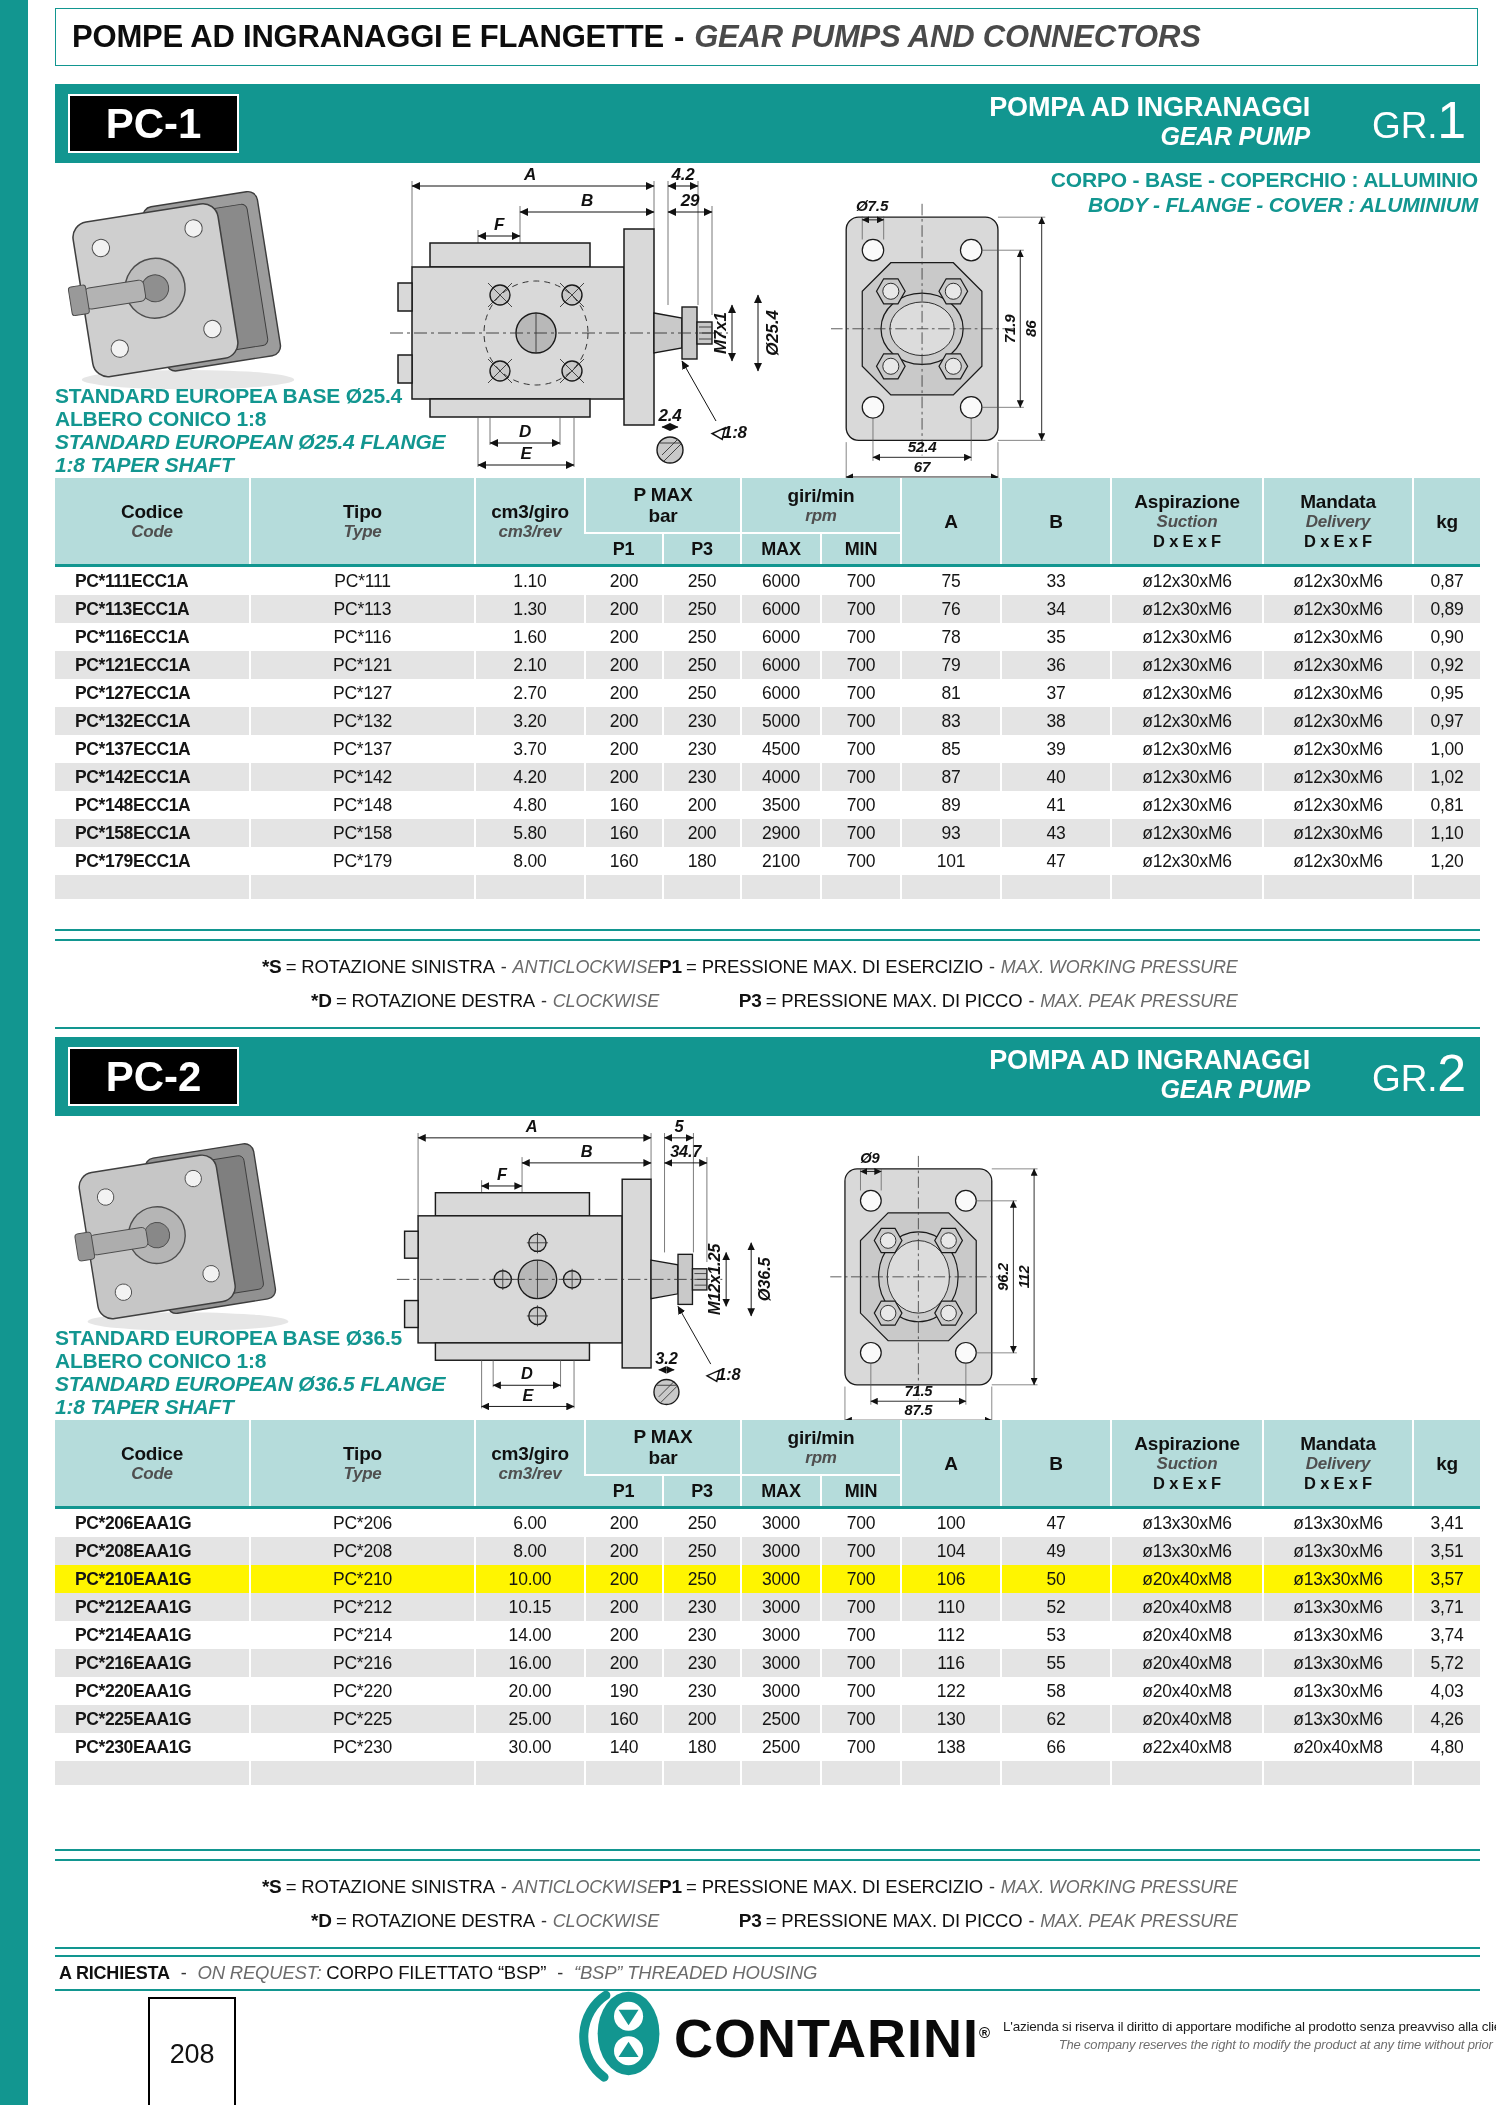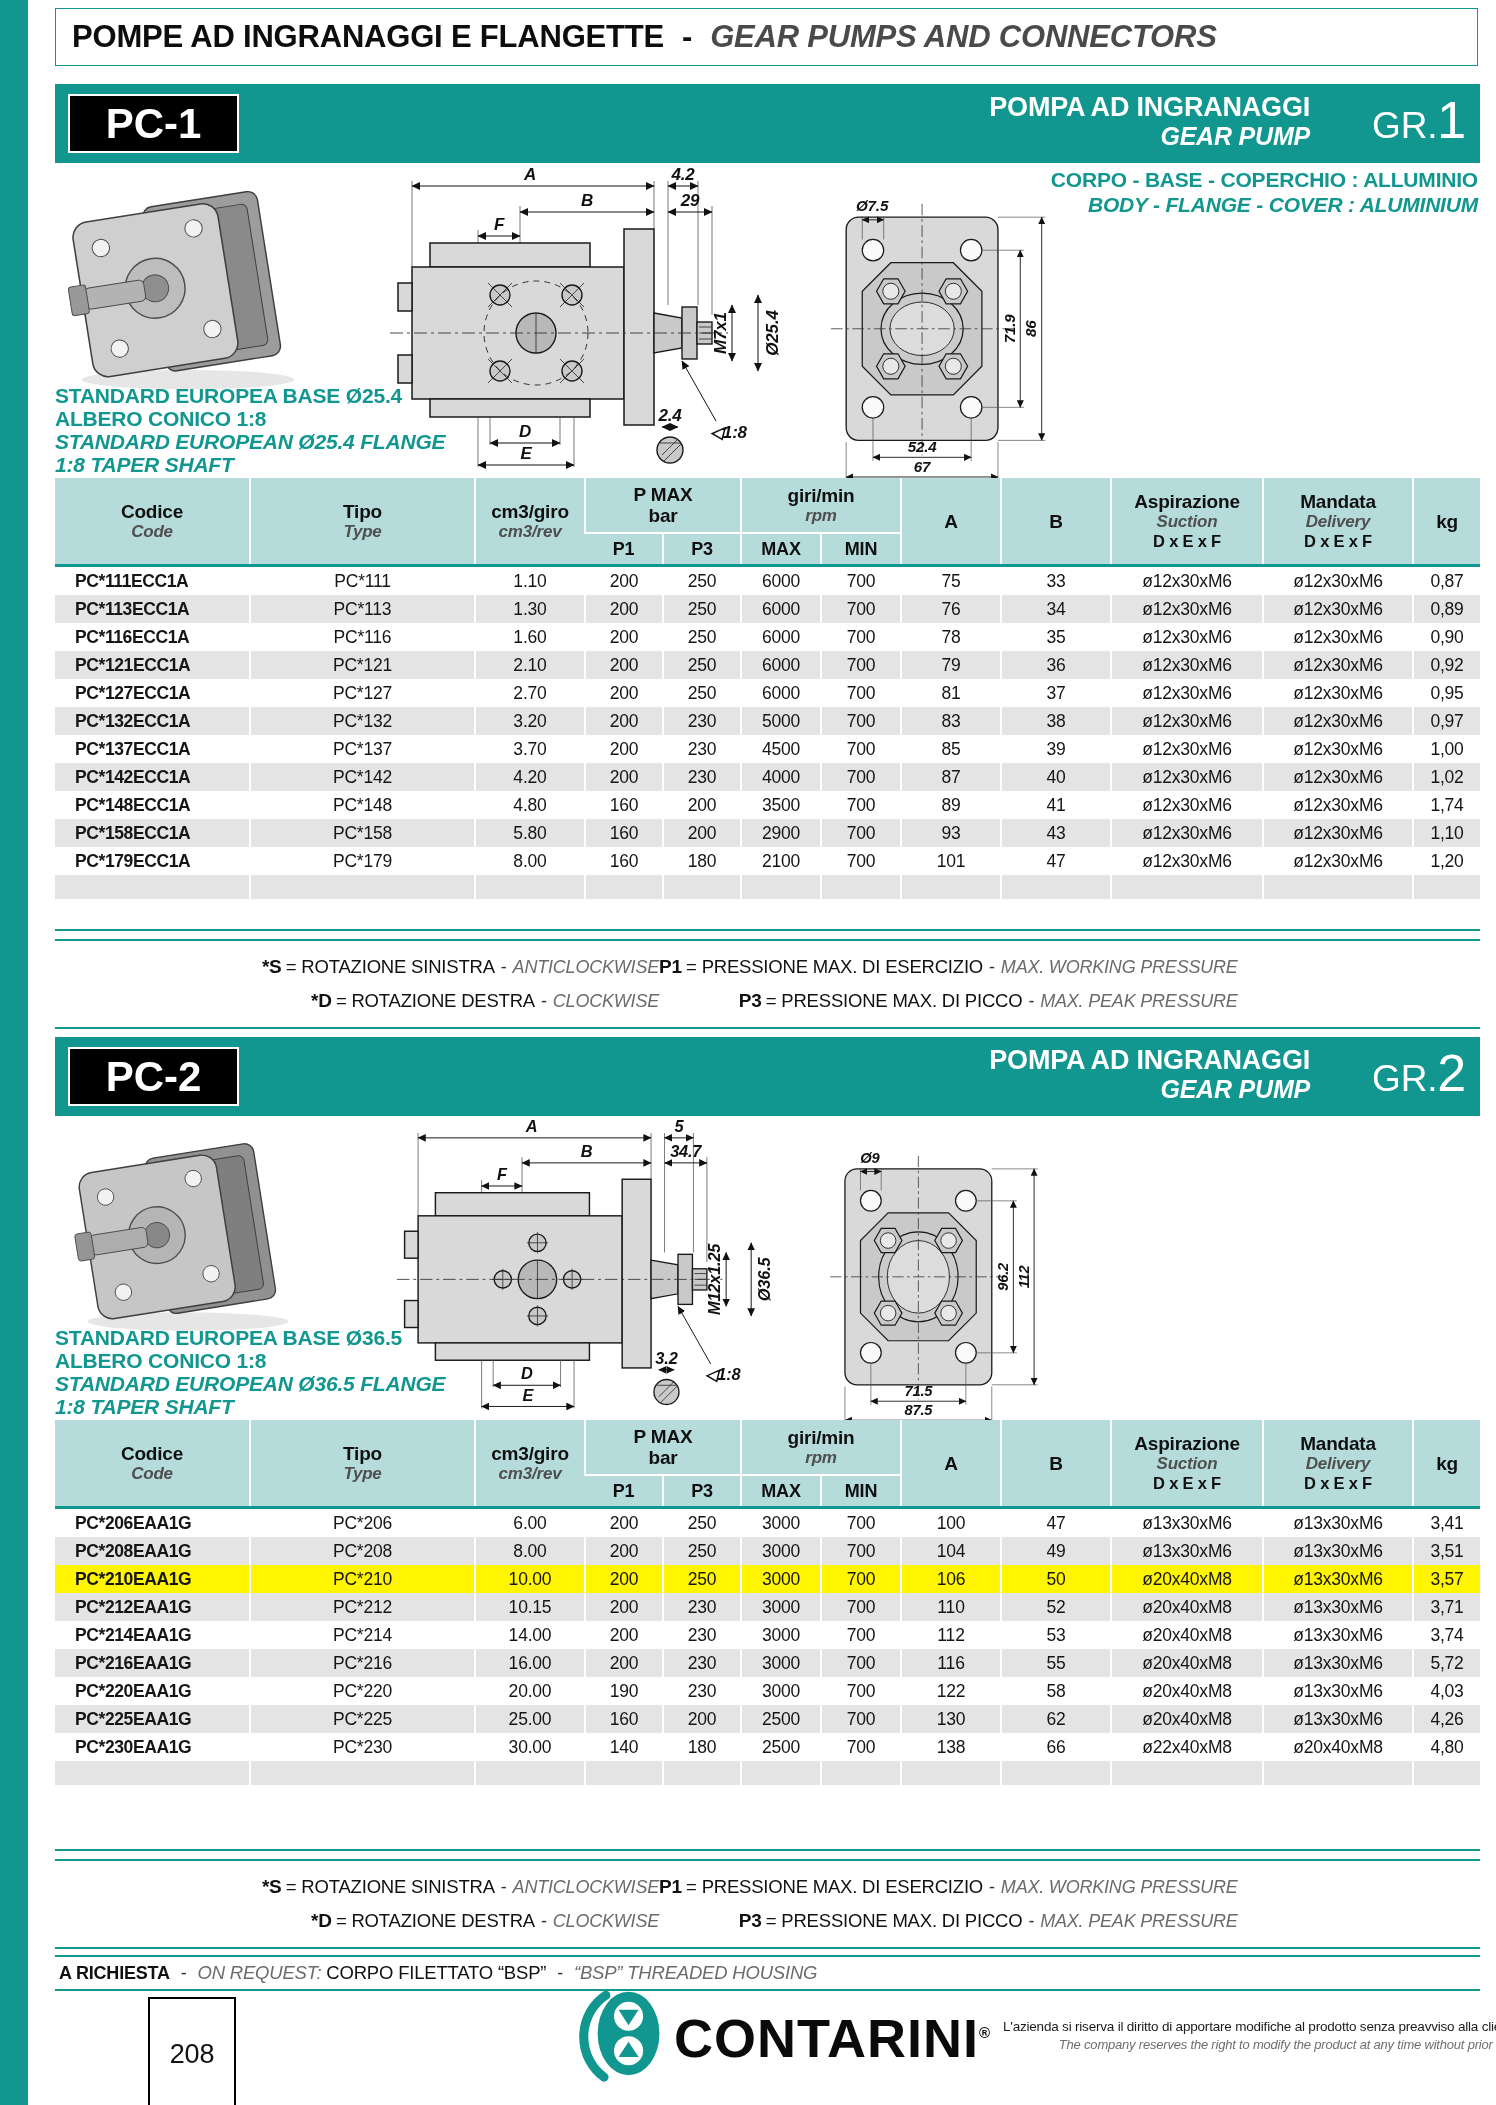--- a/index.html
+++ b/index.html
@@ -3,21 +3,21 @@
 <meta charset="utf-8">
 <style>
   html,body{margin:0;padding:0;background:#9a9a9a;}
   .page{position:relative;width:1496px;height:2105px;background:#fff;margin:0 auto;
         font-family:"Liberation Sans",sans-serif;color:#111;letter-spacing:-0.2px;overflow:hidden;}
   .leftbar{position:absolute;left:0;top:0;width:28px;height:100%;background:#129690;}
   .content{position:absolute;left:55px;top:0;width:1425px;height:100%;}
 
   
   .titlebox{position:absolute;top:8px;left:0;width:1423px;height:58px;border:1px solid #129690;
-            display:flex;align-items:center;padding-left:16px;box-sizing:border-box;gap:8px;}
+            display:flex;align-items:center;padding-left:16px;box-sizing:border-box;}
   .title-it{font-size:31px;font-weight:700;color:#0d0d0d;}
   .title-sep{font-size:31px;font-weight:700;margin:0 10px;color:#0d0d0d;}
   .title-en{font-size:31px;font-weight:700;font-style:italic;color:#4a4a4a;}
 
   
   .band{position:absolute;left:0;width:1425px;height:79px;background:#129690;}
   .band.b1{top:84px;} .band.b2{top:1037px;}
   .badge{position:absolute;left:13px;top:10px;width:167px;height:55px;background:#000;border:2px solid #fff;
          color:#fff;font-size:42px;font-weight:700;display:flex;align-items:center;justify-content:center;letter-spacing:0;}
   .bandtitle{position:absolute;right:170px;top:9px;text-align:right;color:#fff;line-height:29px;}
@@ -469,21 +469,21 @@
               <td>PC*148</td>
               <td>4.80</td>
               <td>160</td>
               <td>200</td>
               <td>3500</td>
               <td>700</td>
               <td>89</td>
               <td>41</td>
               <td>ø12x30xM6</td>
               <td>ø12x30xM6</td>
-              <td>1,74</td>
+              <td>0,81</td>
             </tr>
             <tr>
               <td>PC*158ECC1A</td>
               <td>PC*158</td>
               <td>5.80</td>
               <td>160</td>
               <td>200</td>
               <td>2900</td>
               <td>700</td>
               <td>93</td>

